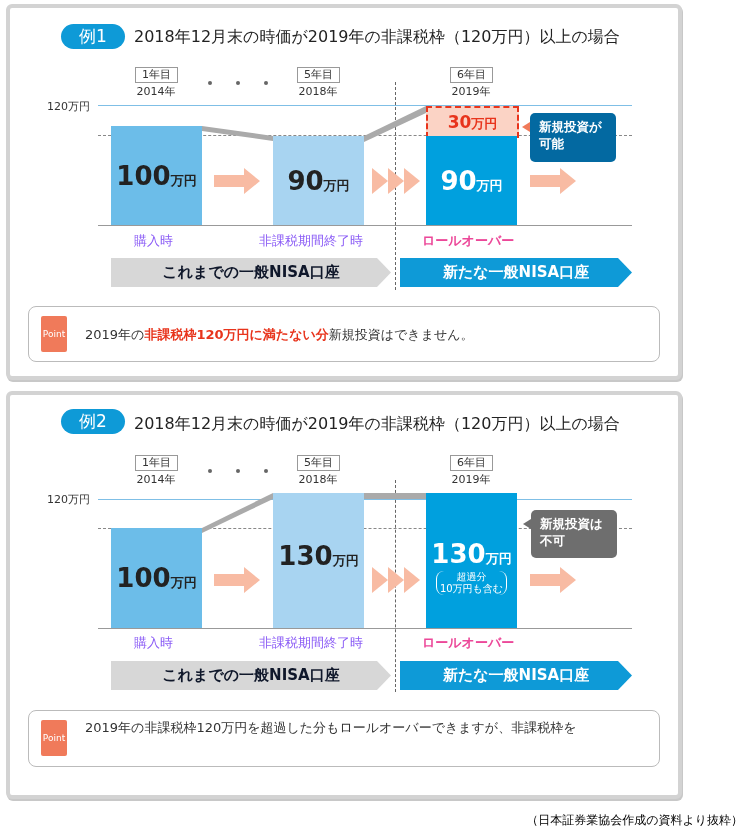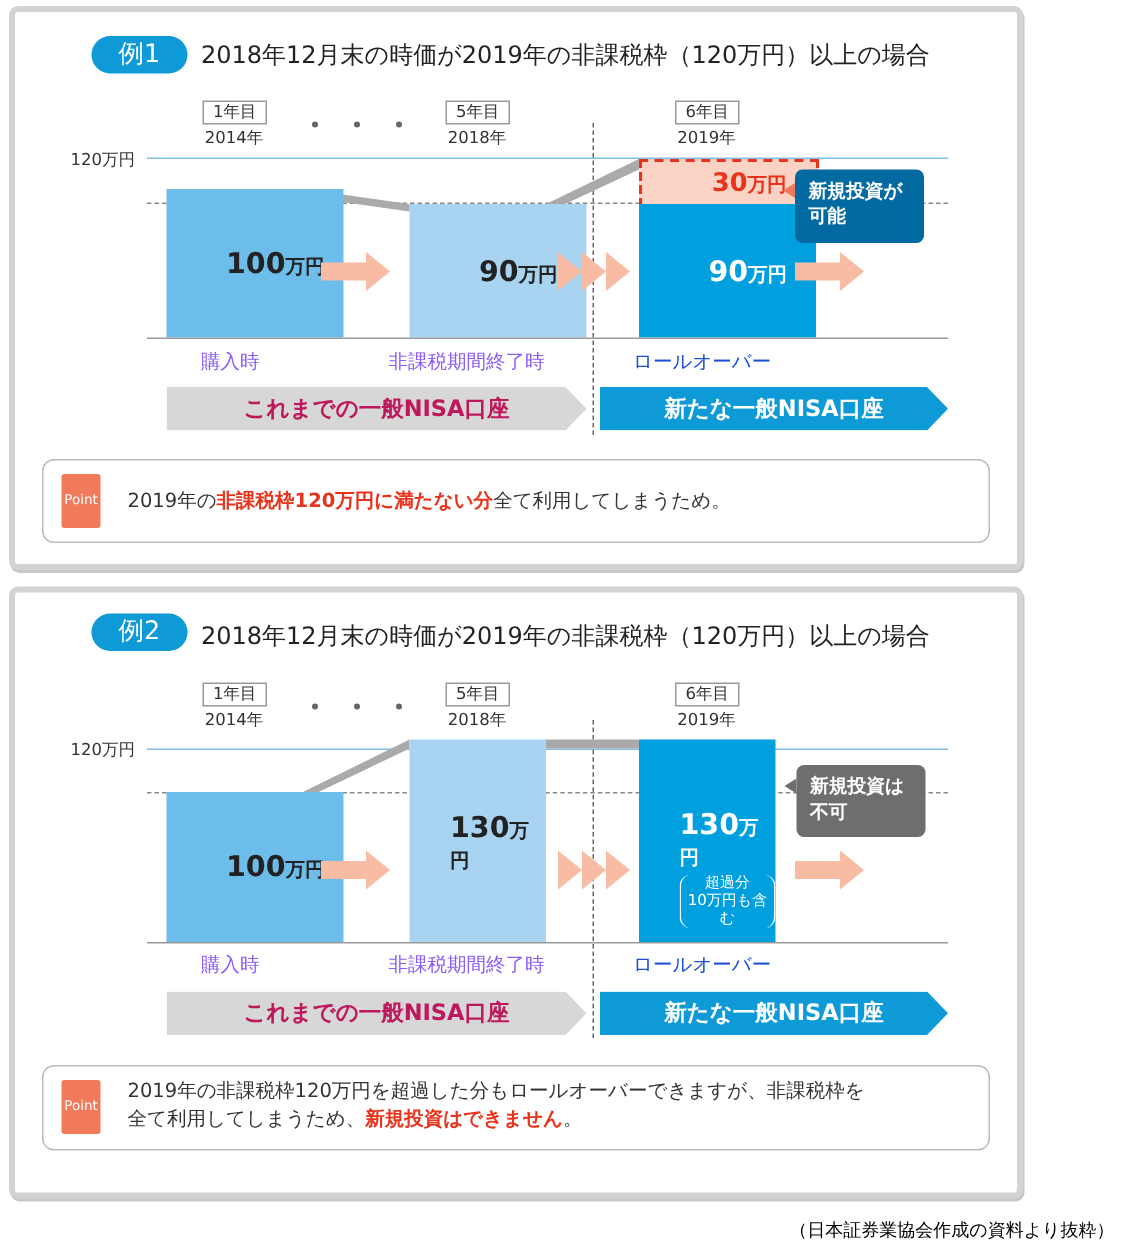--- a/index.html
+++ b/index.html
@@ -16,29 +16,29 @@
              width:41px; height:14px; line-height:14px; text-align:center; background:#fff; }
   .yeartxt { position:absolute; font-size:11px; color:#333; width:60px; text-align:center; }
   .dot { position:absolute; width:4px; height:4px; background:#666; border-radius:2px; }
   .hline { position:absolute; height:0; }
   .lim { border-top:1px solid #7fbfe6; }
   .dash { border-top:1px dashed #888; }
   .base { border-top:1px solid #999; }
   .vdash { position:absolute; width:0; border-left:1px dashed #666; }
   .lbl120 { position:absolute; font-size:11px; color:#333;text-align:right; }
   .bar { position:absolute; display:flex; align-items:center; justify-content:center;
-         flex-direction:column; font-weight:bold; color:#222;padding-left:27px; }
-  .bar .num { font-size:19px; }
+         flex-direction:column; font-weight:bold; color:#222; }
+  .bar .num { font-size:26px; }
   .bar .unit { font-size:13px; }
   .arrow { position:absolute; }
   .cap { position:absolute; font-size:13px; color:#8b5cf6; white-space:nowrap; }
-  .cap.blue { color:#1d4ed8; font-weight:normal; }
+  .cap.blue { color:#ec4899; font-weight:bold; }
   .banner { position:absolute; height:29px; line-height:29px; font-size:15px;
             font-weight:bold; text-align:center; }
-  .banner.gray { background:#d7d7d7; color:#be185d;
+  .banner.gray { background:#d7d7d7; color:#0f172a;
                  clip-path: polygon(0 0, calc(100% - 14px) 0, 100% 50%, calc(100% - 14px) 100%, 0 100%); }
   .banner.blue { background:#0e9ad7; color:#fff;
                  clip-path: polygon(0 0, calc(100% - 14px) 0, 100% 50%, calc(100% - 14px) 100%, 0 100%); }
   .callout { position:absolute; border-radius:5px; color:#fff; font-size:12.5px;
              font-weight:bold; line-height:17px; padding:5px 9px; box-sizing:border-box; }
   .callout::before { content:""; position:absolute; left:-8px; top:9px; border-style:solid;
                      border-width:5px 8px 5px 0; border-color:transparent; }
   .callout.orange { background:#0369a1; }
   .callout.orange::before { border-right-color:#f07a5a; }
   .callout.gray { background:#6e6e6e; }
@@ -111,21 +111,21 @@
 <div class="cap" style="left:134px; top:232px;">購入時</div>
 <div class="cap" style="left:259px; top:232px;">非課税期間終了時</div>
 <div class="cap blue" style="left:422px; top:232px;">ロールオーバー</div>
 
 <div class="banner gray" style="left:111px; top:258px; width:280px;">これまでの一般NISA口座</div>
 <div class="banner blue" style="left:400px; top:258px; width:232px;">新たな一般NISA口座</div>
 
 <div class="pointbox" style="left:28px; top:306px; width:632px; height:56px;"></div>
 <div class="pointbadge" style="left:41px; top:316px;">Point</div>
 <div class="pointtxt" style="left:85px; top:325px;">
-  <span>2019年の</span><span class="red">非課税枠120万円に満たない分</span><span>全て利用してしまうため。</span>
+  <span>2019年の</span><span class="red">非課税枠120万円に満たない分</span><span>新規投資はできません。</span>
 </div>
 
 <div class="panel" style="top:391px; height:408px;"></div>
 
 <div class="pill" style="left:61px; top:409px;">例2</div>
 <div class="title" style="left:134px; top:413px;text-align:right;">2018年12月末の時価が2019年の非課税枠（120万円）以上の場合</div>
 
 <div class="yearbox" style="left:135px; top:455px;">1年目</div>
 <div class="yeartxt" style="left:126px; top:472px;">2014年</div>
 <div class="dot" style="left:208px; top:469px;"></div>
@@ -182,18 +182,17 @@
 <div class="cap blue" style="left:422px; top:634px;">ロールオーバー</div>
 <div class="hline base" style="left:98px; top:628px; width:534px;"></div>
 
 <div class="banner gray" style="left:111px; top:661px; width:280px;">これまでの一般NISA口座</div>
 <div class="banner blue" style="left:400px; top:661px; width:232px;">新たな一般NISA口座</div>
 
 <div class="pointbox" style="left:28px; top:710px; width:632px; height:57px;"></div>
 <div class="pointbadge" style="left:41px; top:720px;">Point</div>
 <div class="pointtxt" style="left:85px; top:718px;">
   <div>2019年の非課税枠120万円を超過した分もロールオーバーできますが、非課税枠を</div>
-  <div><span>全て利用してしまうため、</span><span class="red">新規投資はできません</span><span>。</span></div>
 </div>
 
 <div class="hline base" style="left:98px; top:225px; width:534px;"></div>
 
 <div class="footer">（日本証券業協会作成の資料より抜粋）</div>
 
 </body></html>

